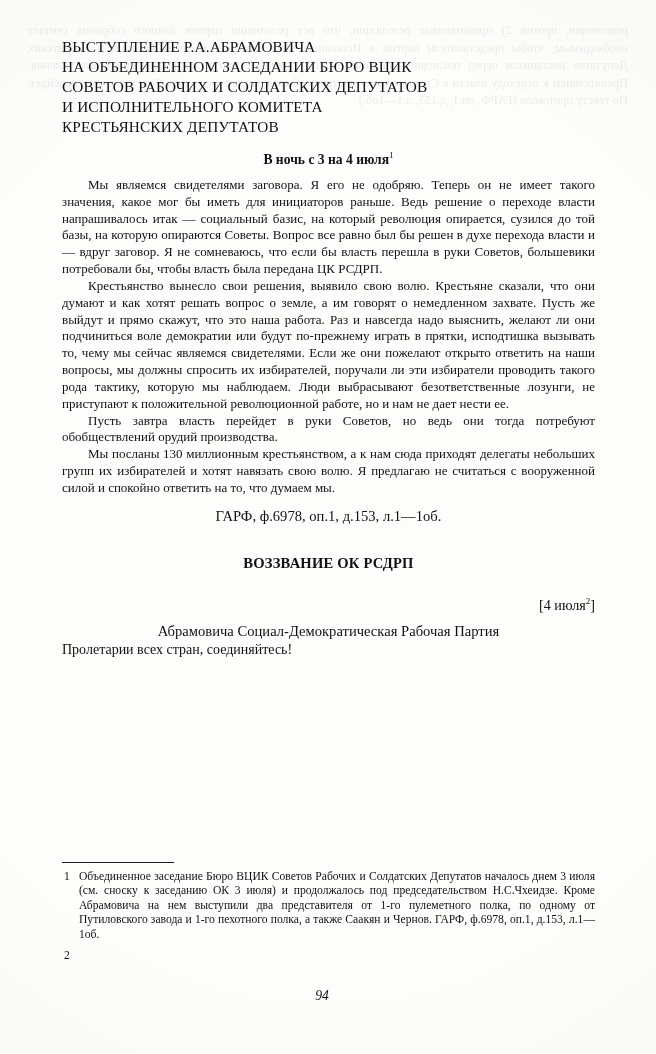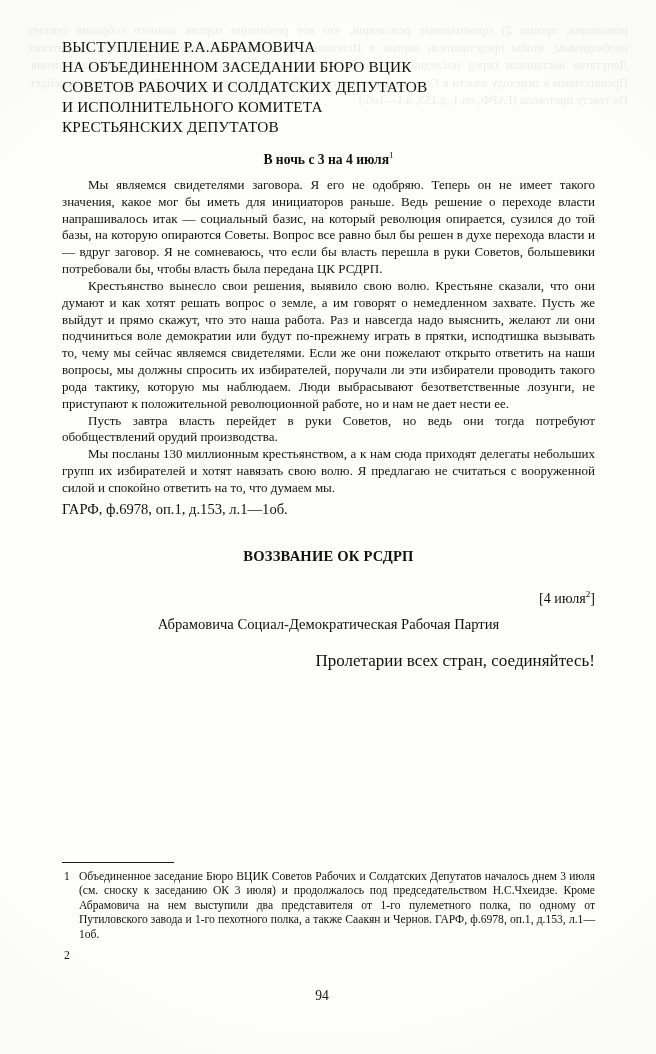--- a/index.html
+++ b/index.html
@@ -70,22 +70,22 @@
     line-height: 1.295;
     text-align: justify;
     text-indent: 26px;
     margin: 0;
     hyphens: auto;
     -webkit-hyphens: auto;
   }
   p.body + p.body { margin-top: 0; }
   .source {
     font-size: 14.6px;
-    text-align: left;
-    margin: 4px 0 0 0;
+    text-align: center;
+    margin: 11px 0 0 0;
   }
   .section-title {
     text-align: center;
     font-weight: bold;
     font-size: 14.6px;
     margin: 30px 0 0 0;
     letter-spacing: 0.2px;
   }
   .section-sub {
     text-align: center;
@@ -98,23 +98,23 @@
     font-size: 14.2px;
     margin: 24px 0 0 0;
   }
   .dateline sup { font-size: 9px; vertical-align: super; }
   .party {
     text-align: center;
     font-size: 14.6px;
     margin: 10px 0 0 0;
   }
   .slogan {
-    text-align: right;
-    font-size: 17px;
-    margin: 18px 0 0 0;
+    text-align: left;
+    font-size: 14px;
+    margin: 2px 0 0 0;
   }
   .footnotes {
     position: absolute;
     left: 62px;
     top: 862px;
     width: 533px;
   }
   .fn-rule {
     width: 112px;
     height: 1px;
@@ -134,20 +134,21 @@
     left: 2px;
     top: 0;
   }
   .folio {
     position: absolute;
     left: 0;
     top: 988px;
     width: 644px;
     text-align: center;
     font-size: 13.6px;
+    font-style: italic;
   }
 </style>
 </head>
 <body>
 
 <div class="page">
 
   <div class="ghost">революции, против 2) принимаемые резолюции, что все резолюции партии данного собрания считает необходимым, чтобы представители партии в Исполнительном Комитете Советов Рабочих и Солдатских Депутатов настаивали перед последним на немедленном принятии мер к предотвращению выступления. Препятствием к переходу власти к Советам могут явиться события, когда в руки этих Советов власть перейдет. По тексту протокола (ГАРФ, оп.1, д.153, л.1—1об.)</div>
 
   <div class="content">

